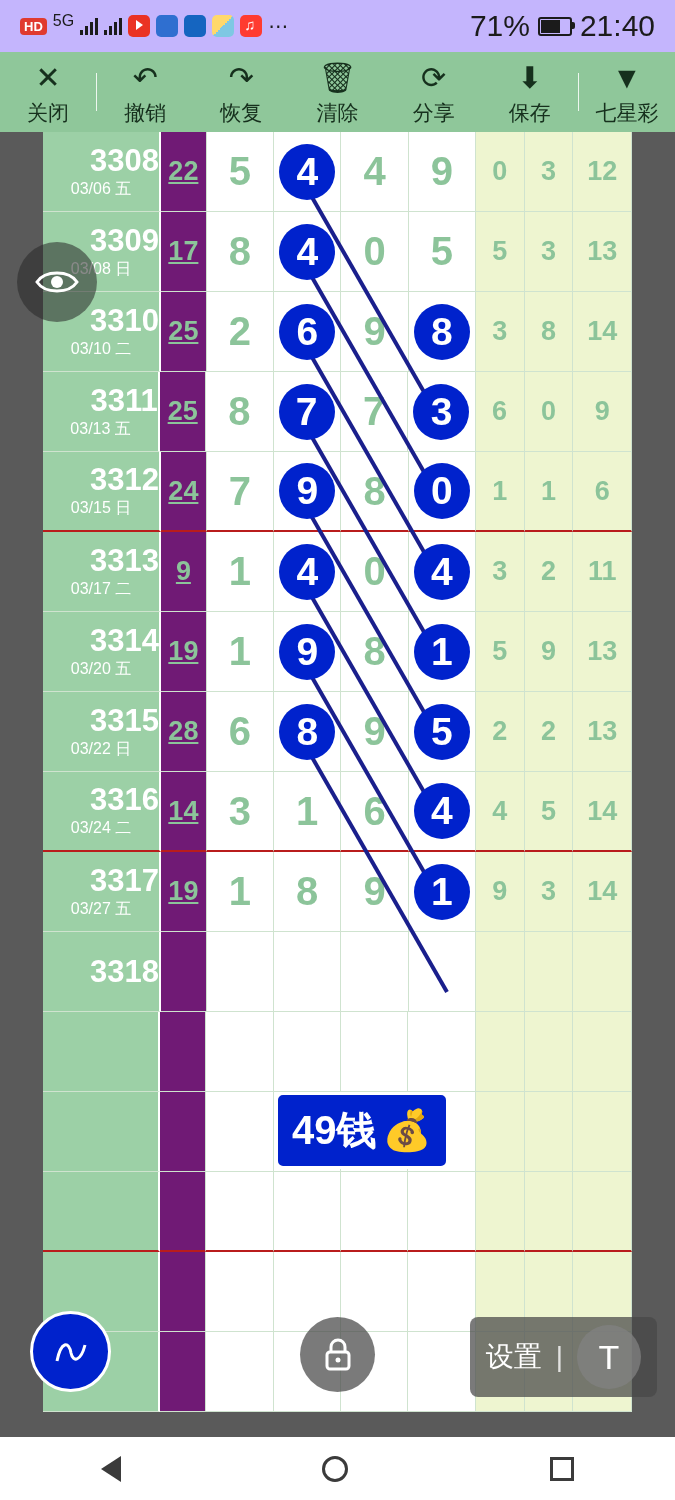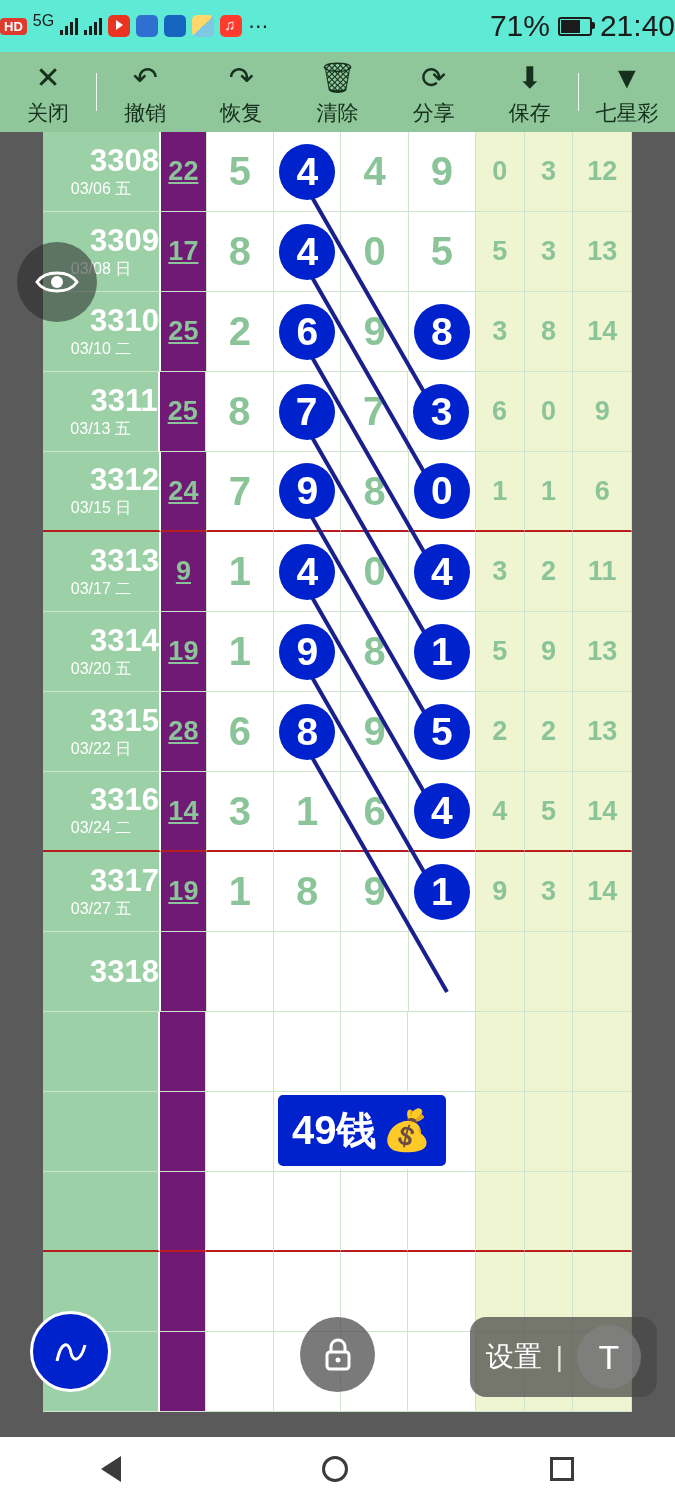--- a/index.html
+++ b/index.html
@@ -18,24 +18,24 @@
     position: relative;
     width: 675px;
     height: 1500px;
     background: #8fc79a;
     overflow: hidden;
   }
 
   
   .statusbar {
     height: 52px;
-    background: #5eead4;
-    display: flex;
-    align-items: center;
-    padding: 0 0;
+    background: #c4b5fd;
+    display: flex;
+    align-items: center;
+    padding: 0 20px;
     box-sizing: border-box;
     color: #1b1b1b;
     font-size: 20px;
     text-align: right;
   }
   .sb-left {
     display: flex;
     align-items: center;
     gap: 6px;
     flex: 1;
@@ -327,21 +327,21 @@
     justify-content: center;
     font-size: 34px;
     z-index: 10;
   }
   .settings {
     position: absolute;
     right: 18px;
     bottom: 40px;
     height: 80px;
     background: rgba(70,70,70,.72);
-    border-radius: 16px;
+    border-radius: 8px;
     display: flex;
     align-items: center;
     color: #ffffff;
     font-size: 28px;
     padding: 0 16px;
     gap: 14px;
     z-index: 10;
   }
   .settings .sep { opacity: .8; }
   .settings .tglyph {

